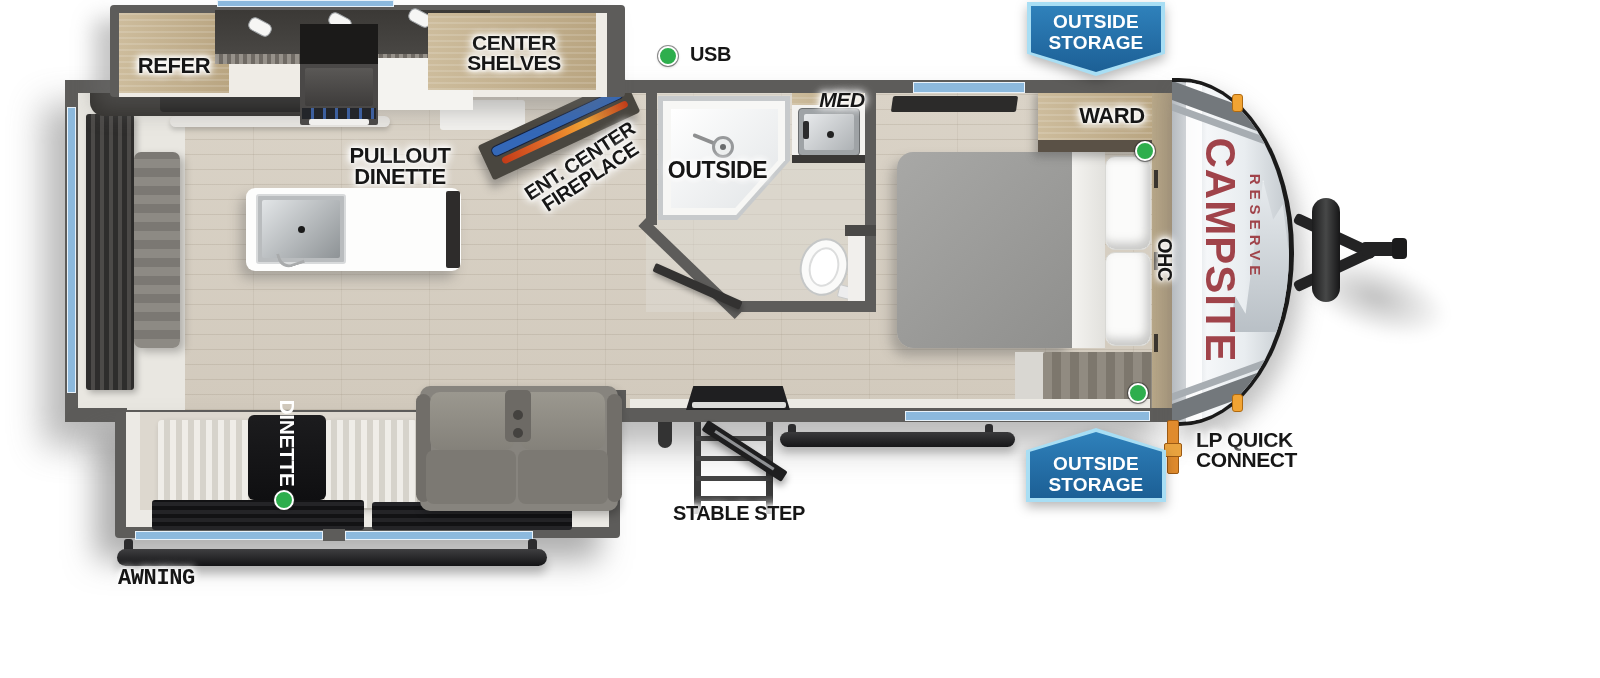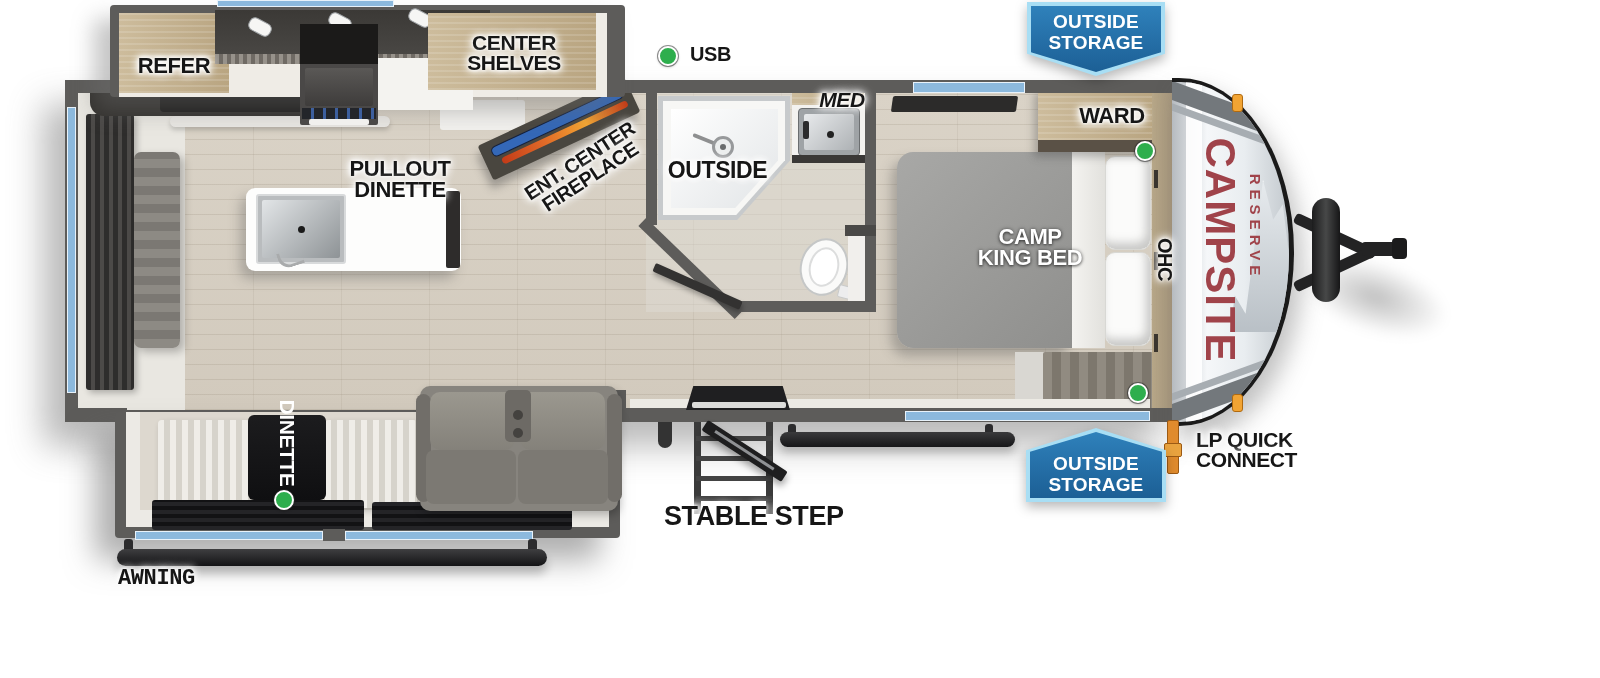--- a/index.html
+++ b/index.html
@@ -269,50 +269,46 @@
   <div class="dot" style="left:1128px;top:383px;"></div>
   <div class="dot" style="left:274px;top:490px;"></div>
 
   <div class="lbl ctr" style="left:119px;top:56px;width:110px;font-size:22px;">REFER</div>
 
   <div class="lbl ctr" style="left:430px;top:33px;width:168px;font-size:21px;">
     <span>CENTER</span>
     <span>SHELVES</span>
   </div>
 
-  <div class="lbl ctr" style="left:330px;top:146px;width:140px;font-size:22px;margin-top:13px;">
+  <div class="lbl ctr" style="left:330px;top:146px;width:140px;font-size:22px;">
     <span>PULLOUT</span>
     <span>DINETTE</span>
   </div>
 
   <div class="lbl ctr" style="left:515px;top:150px;width:140px;font-size:20px;transform:rotate(-33deg);">
     <span>ENT. CENTER</span>
     <span>FIREPLACE</span>
   </div>
 
   <div class="lbl" style="left:690px;top:45px;font-size:20px;">USB</div>
 
   <div class="lbl ctr" style="left:655px;top:160px;width:125px;font-size:23px;">OUTSIDE</div>
 
   <div class="lbl ctr" style="left:807px;top:90px;width:70px;font-size:21px;font-style:italic;">MED</div>
 
-  <div class="lbl ctr lbl-white" style="left:950px;top:227px;width:160px;font-size:22px;">
-    <span>CAMP</span>
-    <span>KING BED</span>
-  </div>
 
   <div class="lbl ctr" style="left:1062px;top:106px;width:100px;font-size:22px;">WARD</div>
 
   <div class="lbl ctr" style="left:1129px;top:250px;width:70px;font-size:20px;transform:rotate(90deg);">OHC</div>
 
   <div class="lbl ctr lbl-white" style="left:227px;top:433px;width:120px;font-size:21px;transform:rotate(90deg);text-shadow:none;">DINETTE</div>
 
   <div class="lbl" style="left:118px;top:569px;font-size:22px;font-family:Liberation Mono, monospace;">AWNING</div>
 
-  <div class="lbl ctr" style="left:664px;top:504px;width:150px;font-size:27px;text-align:right;">STABLE STEP</div>
+  <div class="lbl ctr" style="left:664px;top:504px;width:150px;font-size:20px;">STABLE STEP</div>
 
   <div class="lbl" style="left:1196px;top:430px;font-size:21px;">
     <span>LP QUICK</span>
     <span>CONNECT</span>
   </div>
 
 
 </div>
 
 </body></html>

